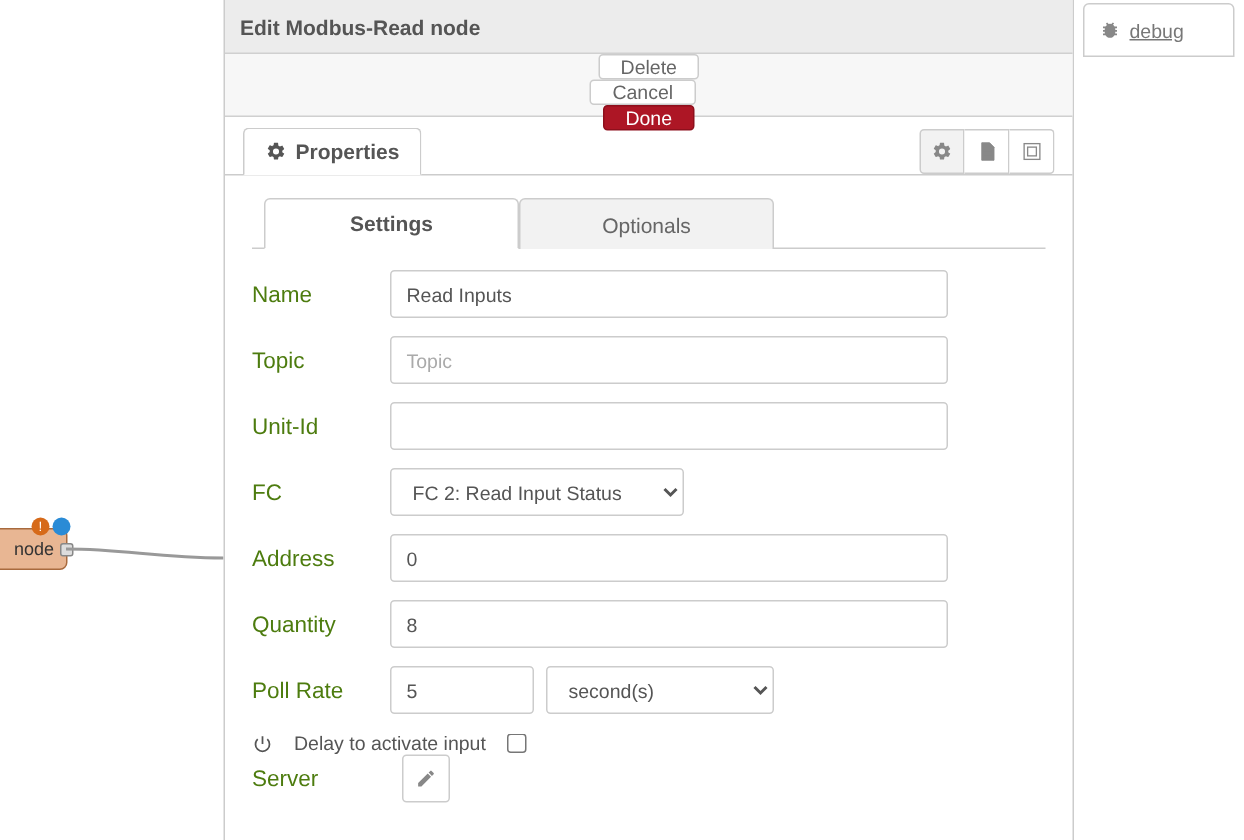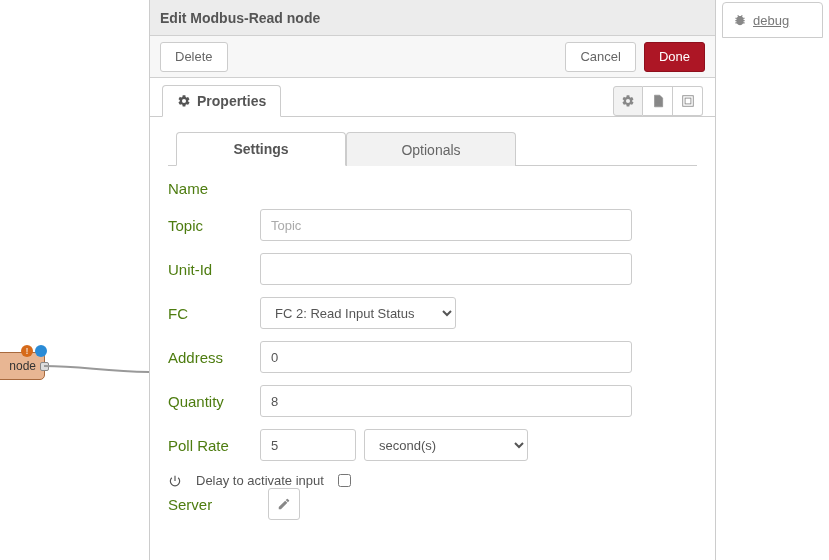--- a/index.html
+++ b/index.html
@@ -74,20 +74,21 @@
   padding: 0 10px;
   font-weight: bold;
   color: #555;
 }
 .editor-actions {
   height: 42px;
   background: #f7f7f7;
   border-bottom: 1px solid #d0d0d0;
   display: flex; align-items: center;
   padding: 0 10px;
+  flex-direction: column;
 }
 .btn {
   height: 30px;
   padding: 0 14px;
   border: 1px solid #ccc;
   background: #fff;
   border-radius: 3px;
   font-size: 13px;
   color: #666;
   cursor: pointer;
@@ -185,21 +186,21 @@
   border: 1px solid #ccc;
   border-radius: 3px;
   padding: 0 10px;
   font-size: 13px;
   color: #555;
   background: #fff;
 }
 .input-wide { width: 372px; }
 .input-fc { width: 196px; }
 .input-num { width: 96px; }
-.input-unit { width: 164px; margin-left: 8px; }
+.input-unit { width: 152px; margin-left: 8px; }
 .input-server { width: 334px; }
 .form-row input::placeholder { color: #aaa; }
 .checkbox-row {
   display: flex; align-items: center;
   gap: 14px;
   color: #555;
   font-size: 13px;
 }
 .power-icon {
   width: 14px; height: 14px;
@@ -296,20 +297,21 @@
       <div class="inner-tab active">
         <span>Settings</span>
       </div>
       <div class="inner-tab">
         <span>Optionals</span>
       </div>
     </div>
 
     <div class="form-row">
       <label>Name</label>
+      <input type="text" class="input-wide" value="Read Inputs" style="">
     </div>
 
     <div class="form-row">
       <label>Topic</label>
       <input type="text" class="input-wide" placeholder="Topic" style="">
     </div>
 
     <div class="form-row">
       <label>Unit-Id</label>
       <input type="text" class="input-wide" style="">

